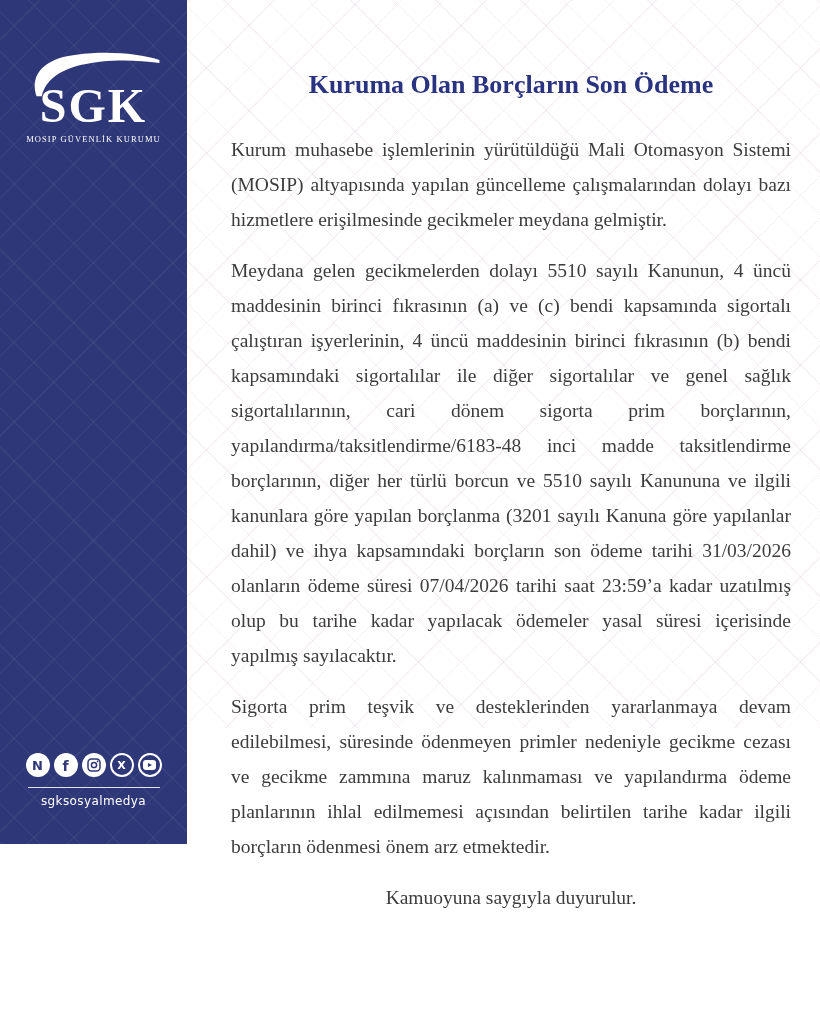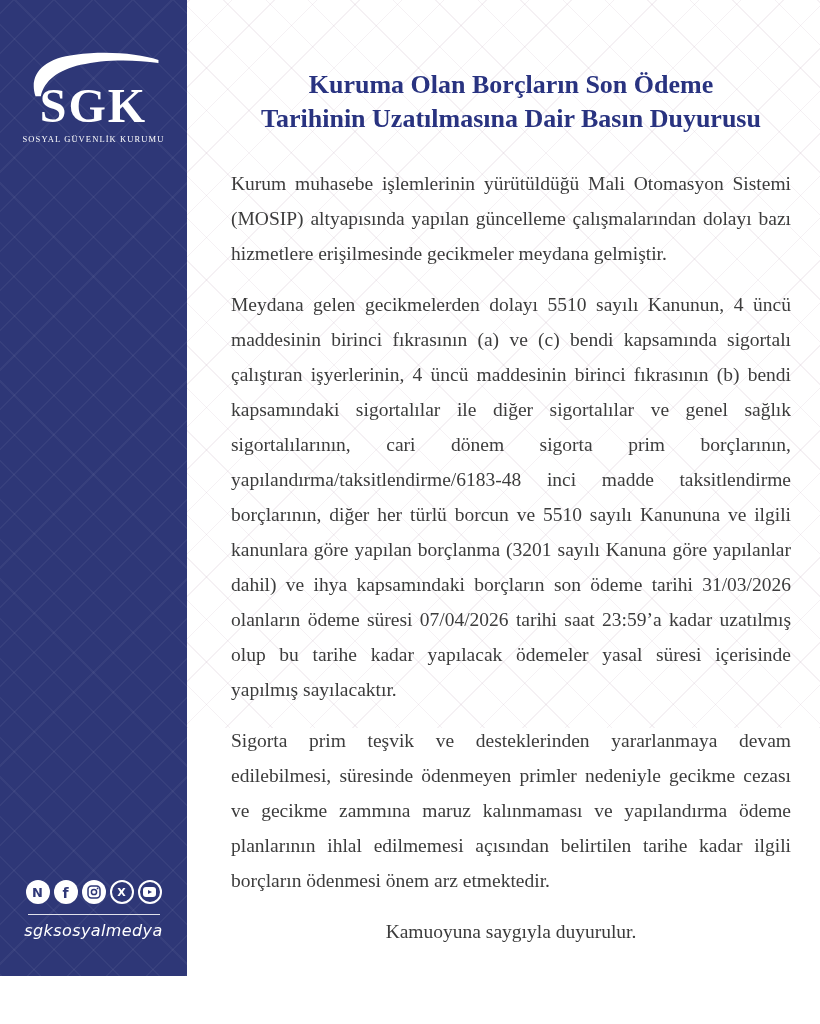--- a/index.html
+++ b/index.html
@@ -7,21 +7,21 @@
   body {
     width: 820px; height: 1024px;
     display: flex;
     overflow: hidden;
     font-family: "Liberation Serif", serif;
     background: #ffffff;
   }
 
   
   .sidebar {
-    width: 187px; height: 976px;
+    width: 187px; height: 844px;
     flex: 0 0 187px;
     background-color: #2e3777;
     background-image:
       repeating-linear-gradient(45deg, rgba(255,255,255,0.045) 0 1.5px, transparent 1.5px 28px),
       repeating-linear-gradient(-45deg, rgba(255,255,255,0.045) 0 1.5px, transparent 1.5px 28px);
     display: flex;
     flex-direction: column;
     align-items: center;
     justify-content: space-between;
     padding: 52px 0 36px 0;
@@ -71,24 +71,23 @@
     border-bottom: 2.6px solid transparent;
     margin-left: 1px;
   }
   .social-divider {
     width: 132px; height: 1px;
     background: rgba(255,255,255,0.85);
     margin: 10px 0 6px 0;
   }
   .handle {
     font-family: "DejaVu Sans", sans-serif;
-    font-size: 16px;
+    font-size: 12px;
     color: #ffffff;
     letter-spacing: 0.4px;
-    font-style: italic;
   }
 
   
   .content {
     flex: 1 1 auto;
     height: 728px;
     background-color: #ffffff;
     background-image:
       repeating-linear-gradient(45deg, rgba(205,185,200,0.20) 0 1px, transparent 1px 30px),
       repeating-linear-gradient(-45deg, rgba(205,185,200,0.20) 0 1px, transparent 1px 30px);
@@ -133,21 +132,21 @@
 </style>
 </head>
 <body>
 
 <aside class="sidebar">
   <div class="logo">
     <svg class="swoosh" viewBox="0 0 150 52">
       <path d="M10,50 C 2,26 18,7 55,3 C 92,-1.5 126,2 149,9 L 149,12.5 C 120,8 86,8.5 61,14.5 C 36,20.5 20,32 16,50 Z" fill="#ffffff"></path>
     </svg>
     <div class="acronym">SGK</div>
-    <div class="subtitle">SOSYAL GÜVENLİK KURUMU</div>
+    <div class="subtitle">MOSIP GÜVENLİK KURUMU</div>
   </div>
 
   <div class="social">
     <div class="icons-row">
       <div class="circle-icon light">
         <span class="glyph-n">N</span>
       </div>
       <div class="circle-icon light">
         <span class="glyph-f">f</span>
       </div>
@@ -168,21 +167,20 @@
       </div>
     </div>
     <div class="social-divider"></div>
     <div class="handle">sgksosyalmedya</div>
   </div>
 </aside>
 
 <main class="content">
   <h1 class="title">
     <span>Kuruma Olan Borçların Son Ödeme</span>
-    <span>Tarihinin Uzatılmasına Dair Basın Duyurusu</span>
   </h1>
 
   <div class="body-text">
     <p>Kurum muhasebe işlemlerinin yürütüldüğü Mali Otomasyon Sistemi (MOSIP) altyapısında yapılan güncelleme çalışmalarından dolayı bazı hizmetlere erişilmesinde gecikmeler meydana gelmiştir.</p>
     <p>Meydana gelen gecikmelerden dolayı 5510 sayılı Kanunun, 4 üncü maddesinin birinci fıkrasının (a) ve (c) bendi kapsamında sigortalı çalıştıran işyerlerinin, 4 üncü maddesinin birinci fıkrasının (b) bendi kapsamındaki sigortalılar ile diğer sigortalılar ve genel sağlık sigortalılarının, cari dönem sigorta prim borçlarının, yapılandırma/taksitlendirme/6183-48 inci madde taksitlendirme borçlarının, diğer her türlü borcun ve 5510 sayılı Kanununa ve ilgili kanunlara göre yapılan borçlanma (3201 sayılı Kanuna göre yapılanlar dahil) ve ihya kapsamındaki borçların son ödeme tarihi 31/03/2026 olanların ödeme süresi 07/04/2026 tarihi saat 23:59’a kadar uzatılmış olup bu tarihe kadar yapılacak ödemeler yasal süresi içerisinde yapılmış sayılacaktır.</p>
     <p>Sigorta prim teşvik ve desteklerinden yararlanmaya devam edilebilmesi, süresinde ödenmeyen primler nedeniyle gecikme cezası ve gecikme zammına maruz kalınmaması ve yapılandırma ödeme planlarının ihlal edilmemesi açısından belirtilen tarihe kadar ilgili borçların ödenmesi önem arz etmektedir.</p>
     <p class="no-justify">Kamuoyuna saygıyla duyurulur.</p>
   </div>
 
 </main>

